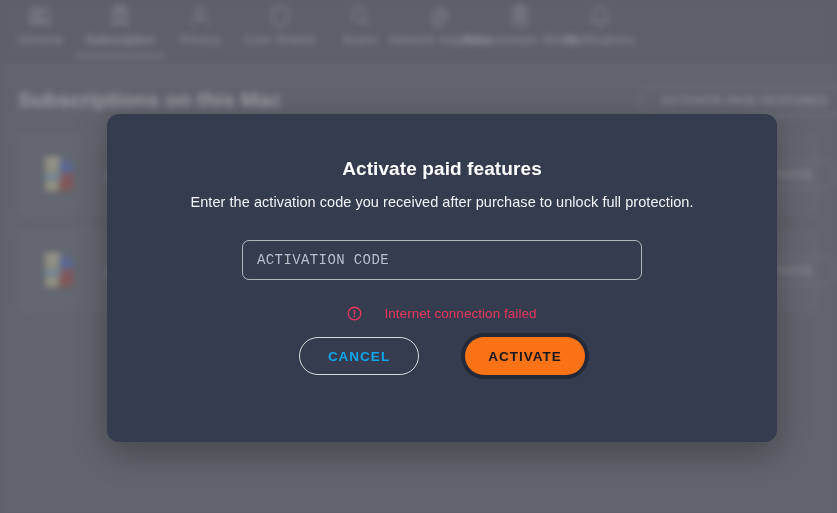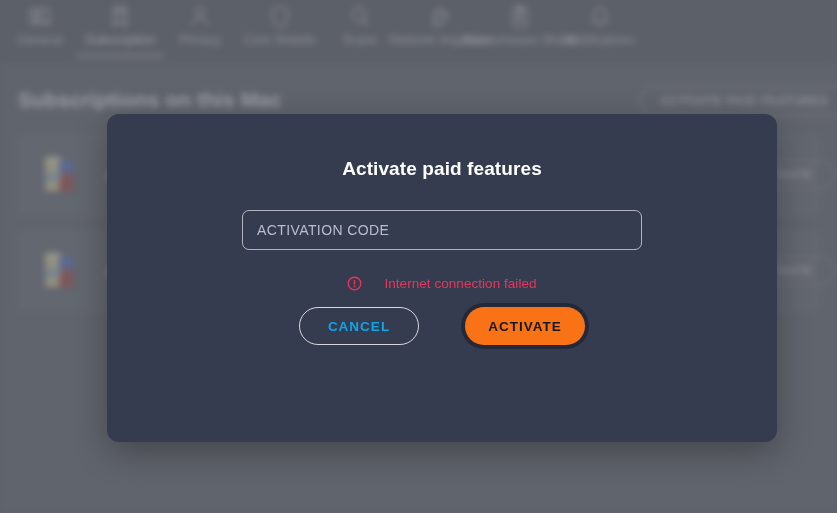--- a/index.html
+++ b/index.html
@@ -191,21 +191,21 @@
   }
 
   .code-input {
     margin-top: 30px;
     width: 400px;
     height: 40px;
     border-radius: 7px;
     background: transparent;
     border: 1px solid rgba(255,255,255,0.62);
     color: #fef9c3;
-    font-family: Liberation Sans, sans-serif;
+    font-family: Liberation Mono, monospace;
     font-size: 14px;
     letter-spacing: .4px;
     padding: 0 14px;
     outline: none;
   }
   .code-input::placeholder { color: #b9bfcc; opacity: 1; }
 
   .error-row {
     margin-top: 26px;
     display: flex;
@@ -377,20 +377,21 @@
         </div>
       </div>
     </div>
   </div>
 
   <div id="scrim"></div>
 
   <div id="modal">
 
     <div class="modal-title">Activate paid features</div>
+    <div class="modal-sub">Enter the activation code you received after purchase to unlock full protection.</div>
 
     <input class="code-input" type="text" placeholder="ACTIVATION CODE" style="">
 
     <div class="error-row">
       <span class="error-icon">
         <svg viewBox="0 0 16 16">
           <circle cx="8" cy="8" r="6.7" fill="none" stroke="#e8365a" stroke-width="1.4"></circle>
           <rect x="7.25" y="4.2" width="1.5" height="5" rx=".7" fill="#e8365a"></rect>
           <circle cx="8" cy="11.1" r=".95" fill="#e8365a"></circle>
         </svg>

